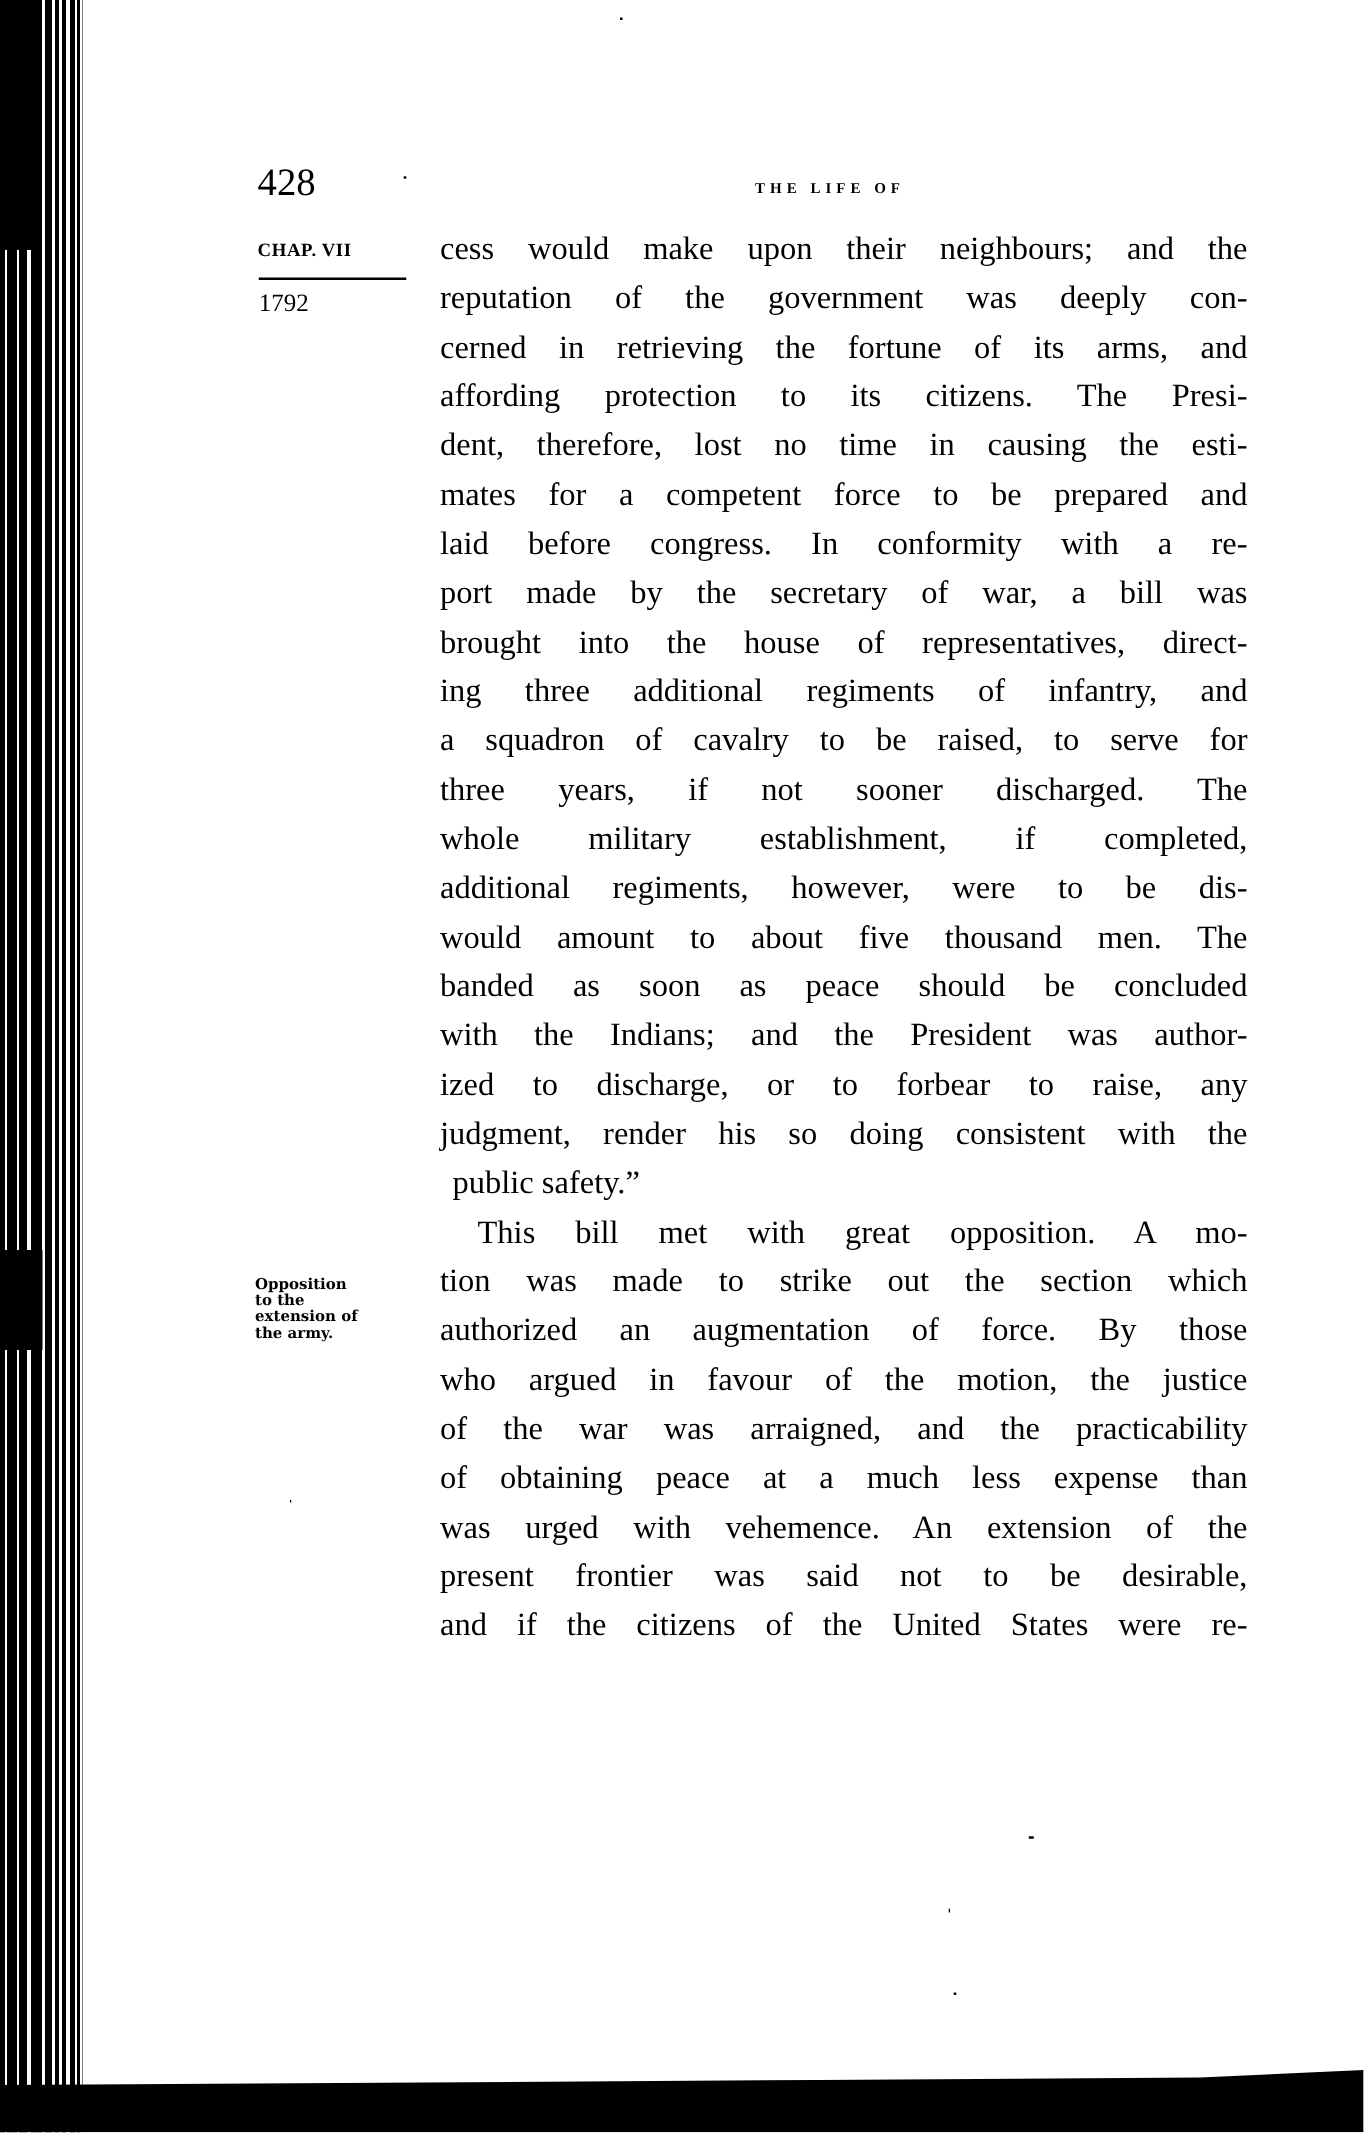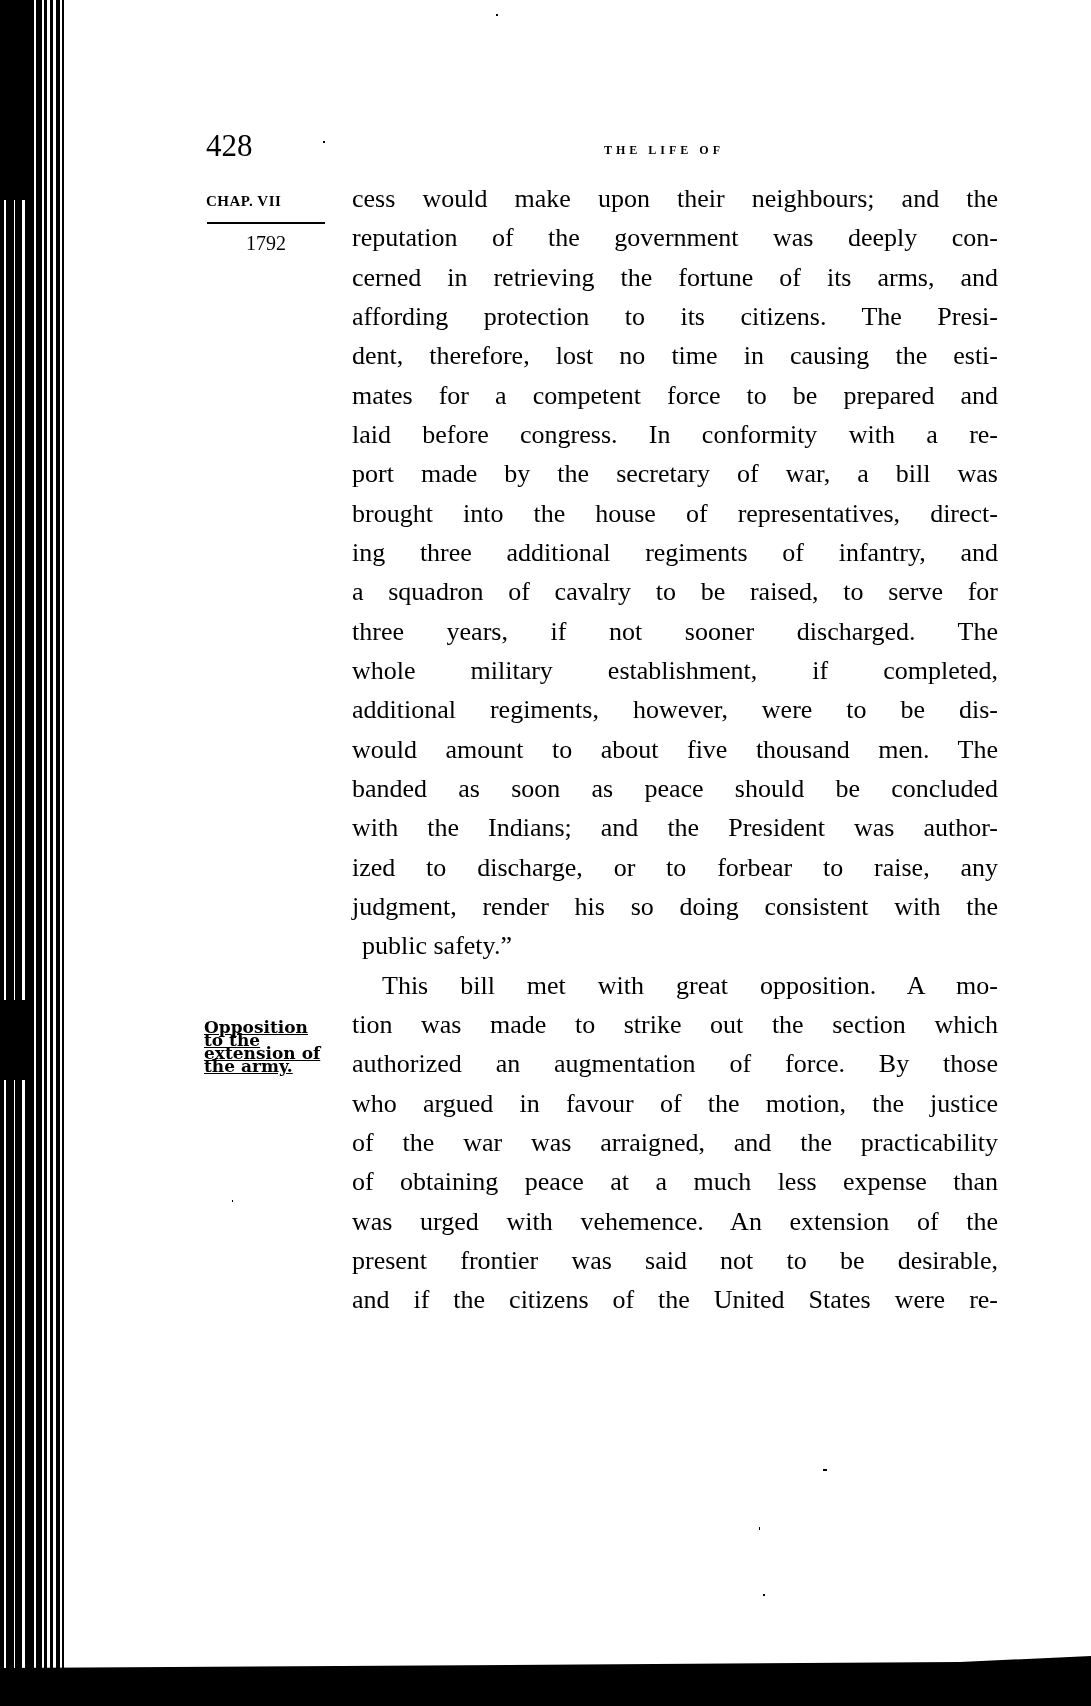--- a/index.html
+++ b/index.html
@@ -105,35 +105,33 @@
       top: 222px;
       width: 118px;
       height: 2px;
       background: #000;
     }
     .year {
       position: absolute;
       left: 207px;
       width: 118px;
       top: 230px;
-      text-align: center;
       font-size: 20px;
       line-height: 26px;
     }
     .margin-note {
       position: absolute;
       left: 204px;
       top: 1021px;
       width: 120px;
       font-family: "DejaVu Serif", serif;
-      font-size: 17px;
+      font-size: 12px;
       line-height: 13px;
       font-weight: bold;
       letter-spacing: 0px;
-      text-decoration: underline;
     }
     .margin-note span { display: block; white-space: nowrap; }
 
     .body-text {
       position: absolute;
       left: 352px;
       top: 179px;
       width: 646px;
       font-size: 26px;
       line-height: 39.33px;

